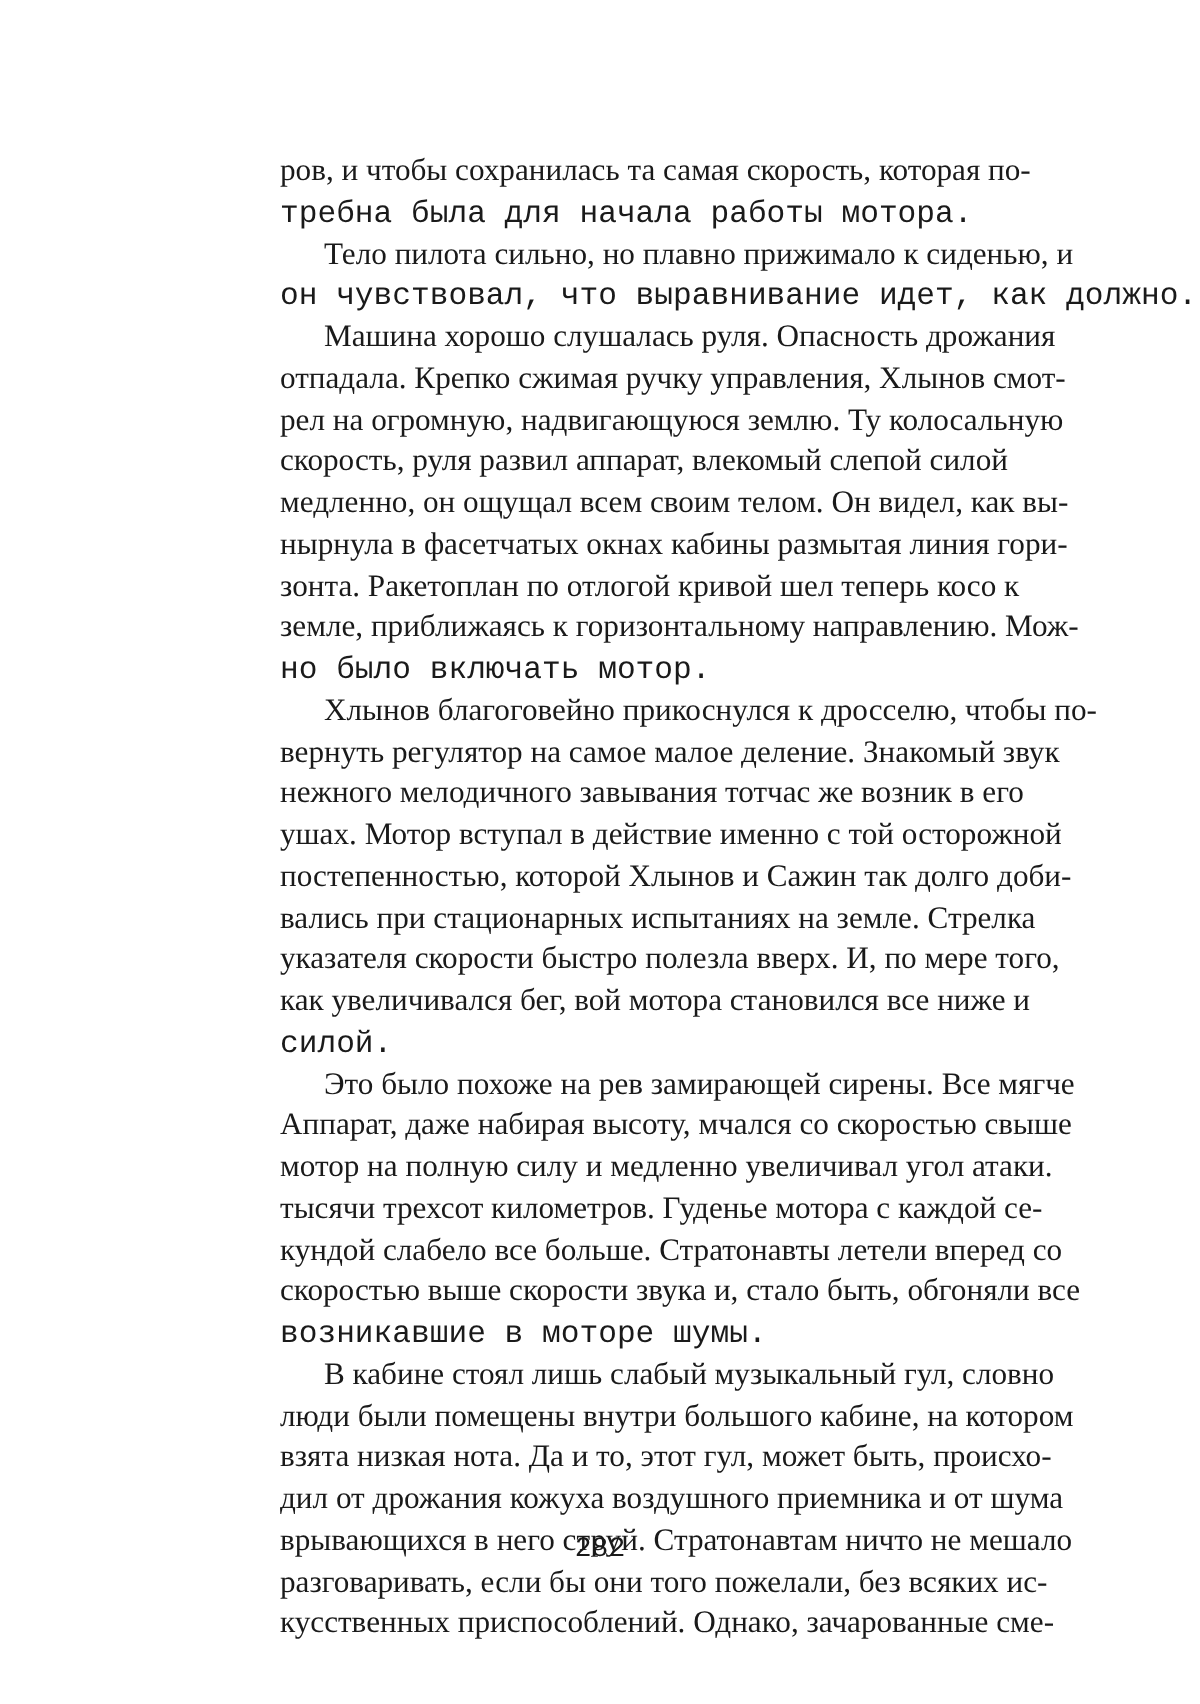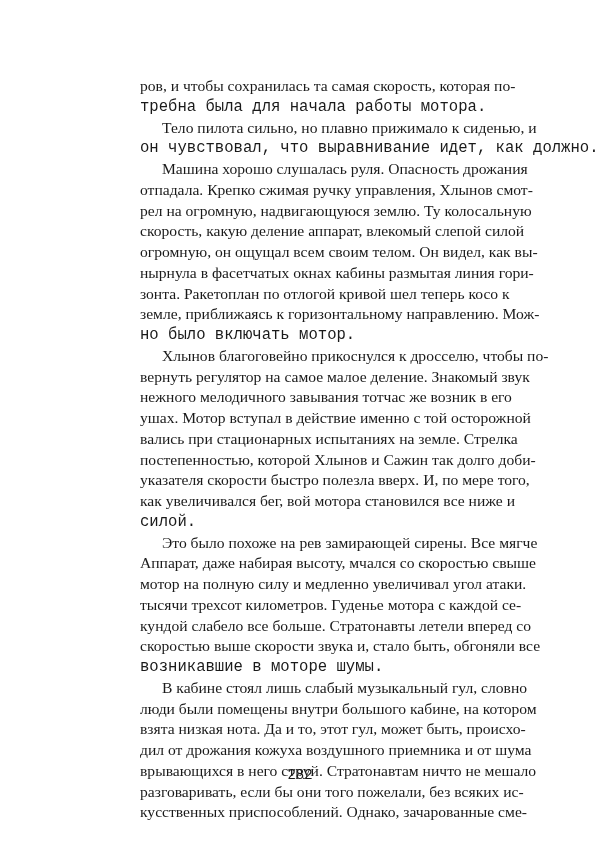--- a/index.html
+++ b/index.html
@@ -26,34 +26,34 @@
       <span class="line last">требна была для начала работы мотора.</span>
     </div>
     <div>
       <span class="line indent">Тело пилота сильно, но плавно прижимало к сиденью, и</span>
       <span class="line last">он чувствовал, что выравнивание идет, как должно.</span>
     </div>
     <div>
       <span class="line indent">Машина хорошо слушалась руля. Опасность дрожания</span>
       <span class="line">отпадала. Крепко сжимая ручку управления, Хлынов смот-</span>
       <span class="line">рел на огромную, надвигающуюся землю. Ту колосальную</span>
-      <span class="line">скорость, какую деление аппарат, влекомый слепой силой</span>
-      <span class="line">огромную, он ощущал всем своим телом. Он видел, как вы-</span>
+      <span class="line">скорость, руля развил аппарат, влекомый слепой силой</span>
+      <span class="line">медленно, он ощущал всем своим телом. Он видел, как вы-</span>
       <span class="line">нырнула в фасетчатых окнах кабины размытая линия гори-</span>
       <span class="line">зонта. Ракетоплан по отлогой кривой шел теперь косо к</span>
       <span class="line">земле, приближаясь к горизонтальному направлению. Мож-</span>
       <span class="line last">но было включать мотор.</span>
     </div>
     <div>
       <span class="line indent">Хлынов благоговейно прикоснулся к дросселю, чтобы по-</span>
       <span class="line">вернуть регулятор на самое малое деление. Знакомый звук</span>
       <span class="line">нежного мелодичного завывания тотчас же возник в его</span>
       <span class="line">ушах. Мотор вступал в действие именно с той осторожной</span>
+      <span class="line">постепенностью, которой Хлынов и Сажин так долго доби-</span>
       <span class="line">вались при стационарных испытаниях на земле. Стрелка</span>
-      <span class="line">постепенностью, которой Хлынов и Сажин так долго доби-</span>
       <span class="line">указателя скорости быстро полезла вверх. И, по мере того,</span>
       <span class="line">как увеличивался бег, вой мотора становился все ниже и</span>
       <span class="line last">силой.</span>
     </div>
     <div>
       <span class="line indent">Это было похоже на рев замирающей сирены. Все мягче</span>
       <span class="line">Аппарат, даже набирая высоту, мчался со скоростью свыше</span>
       <span class="line">мотор на полную силу и медленно увеличивал угол атаки.</span>
       <span class="line">тысячи трехсот километров. Гуденье мотора с каждой се-</span>
       <span class="line">кундой слабело все больше. Стратонавты летели вперед со</span>

